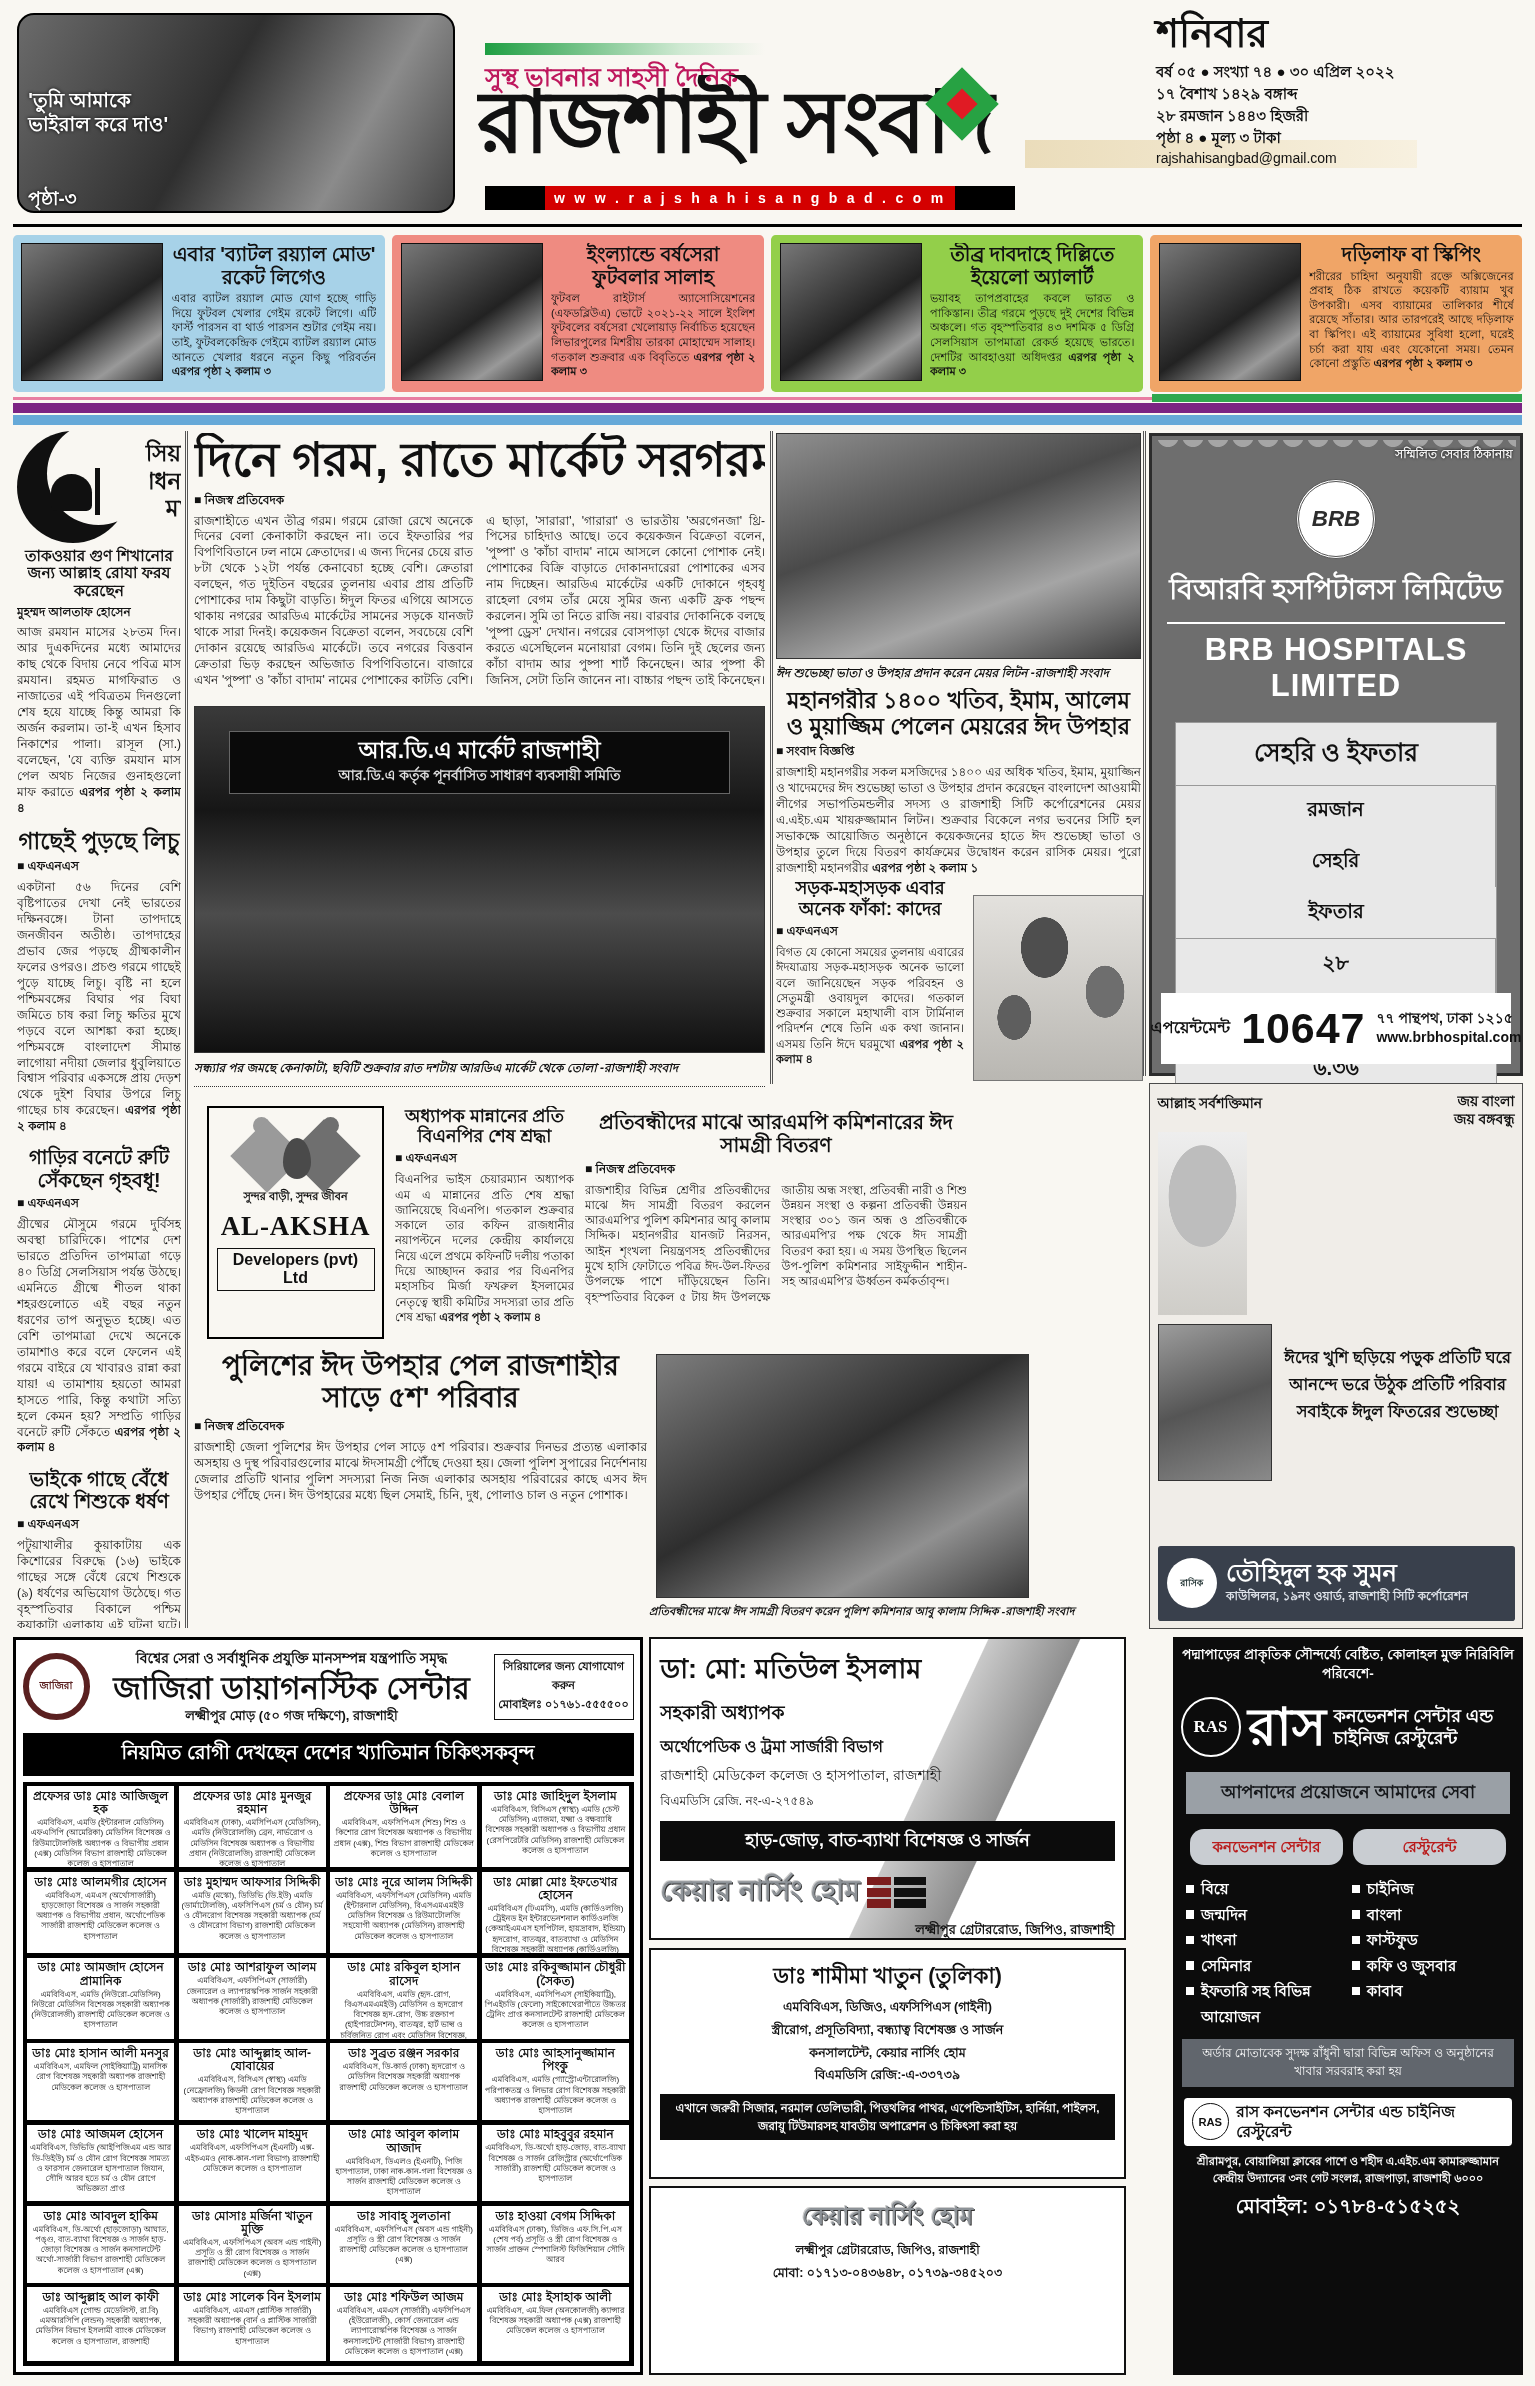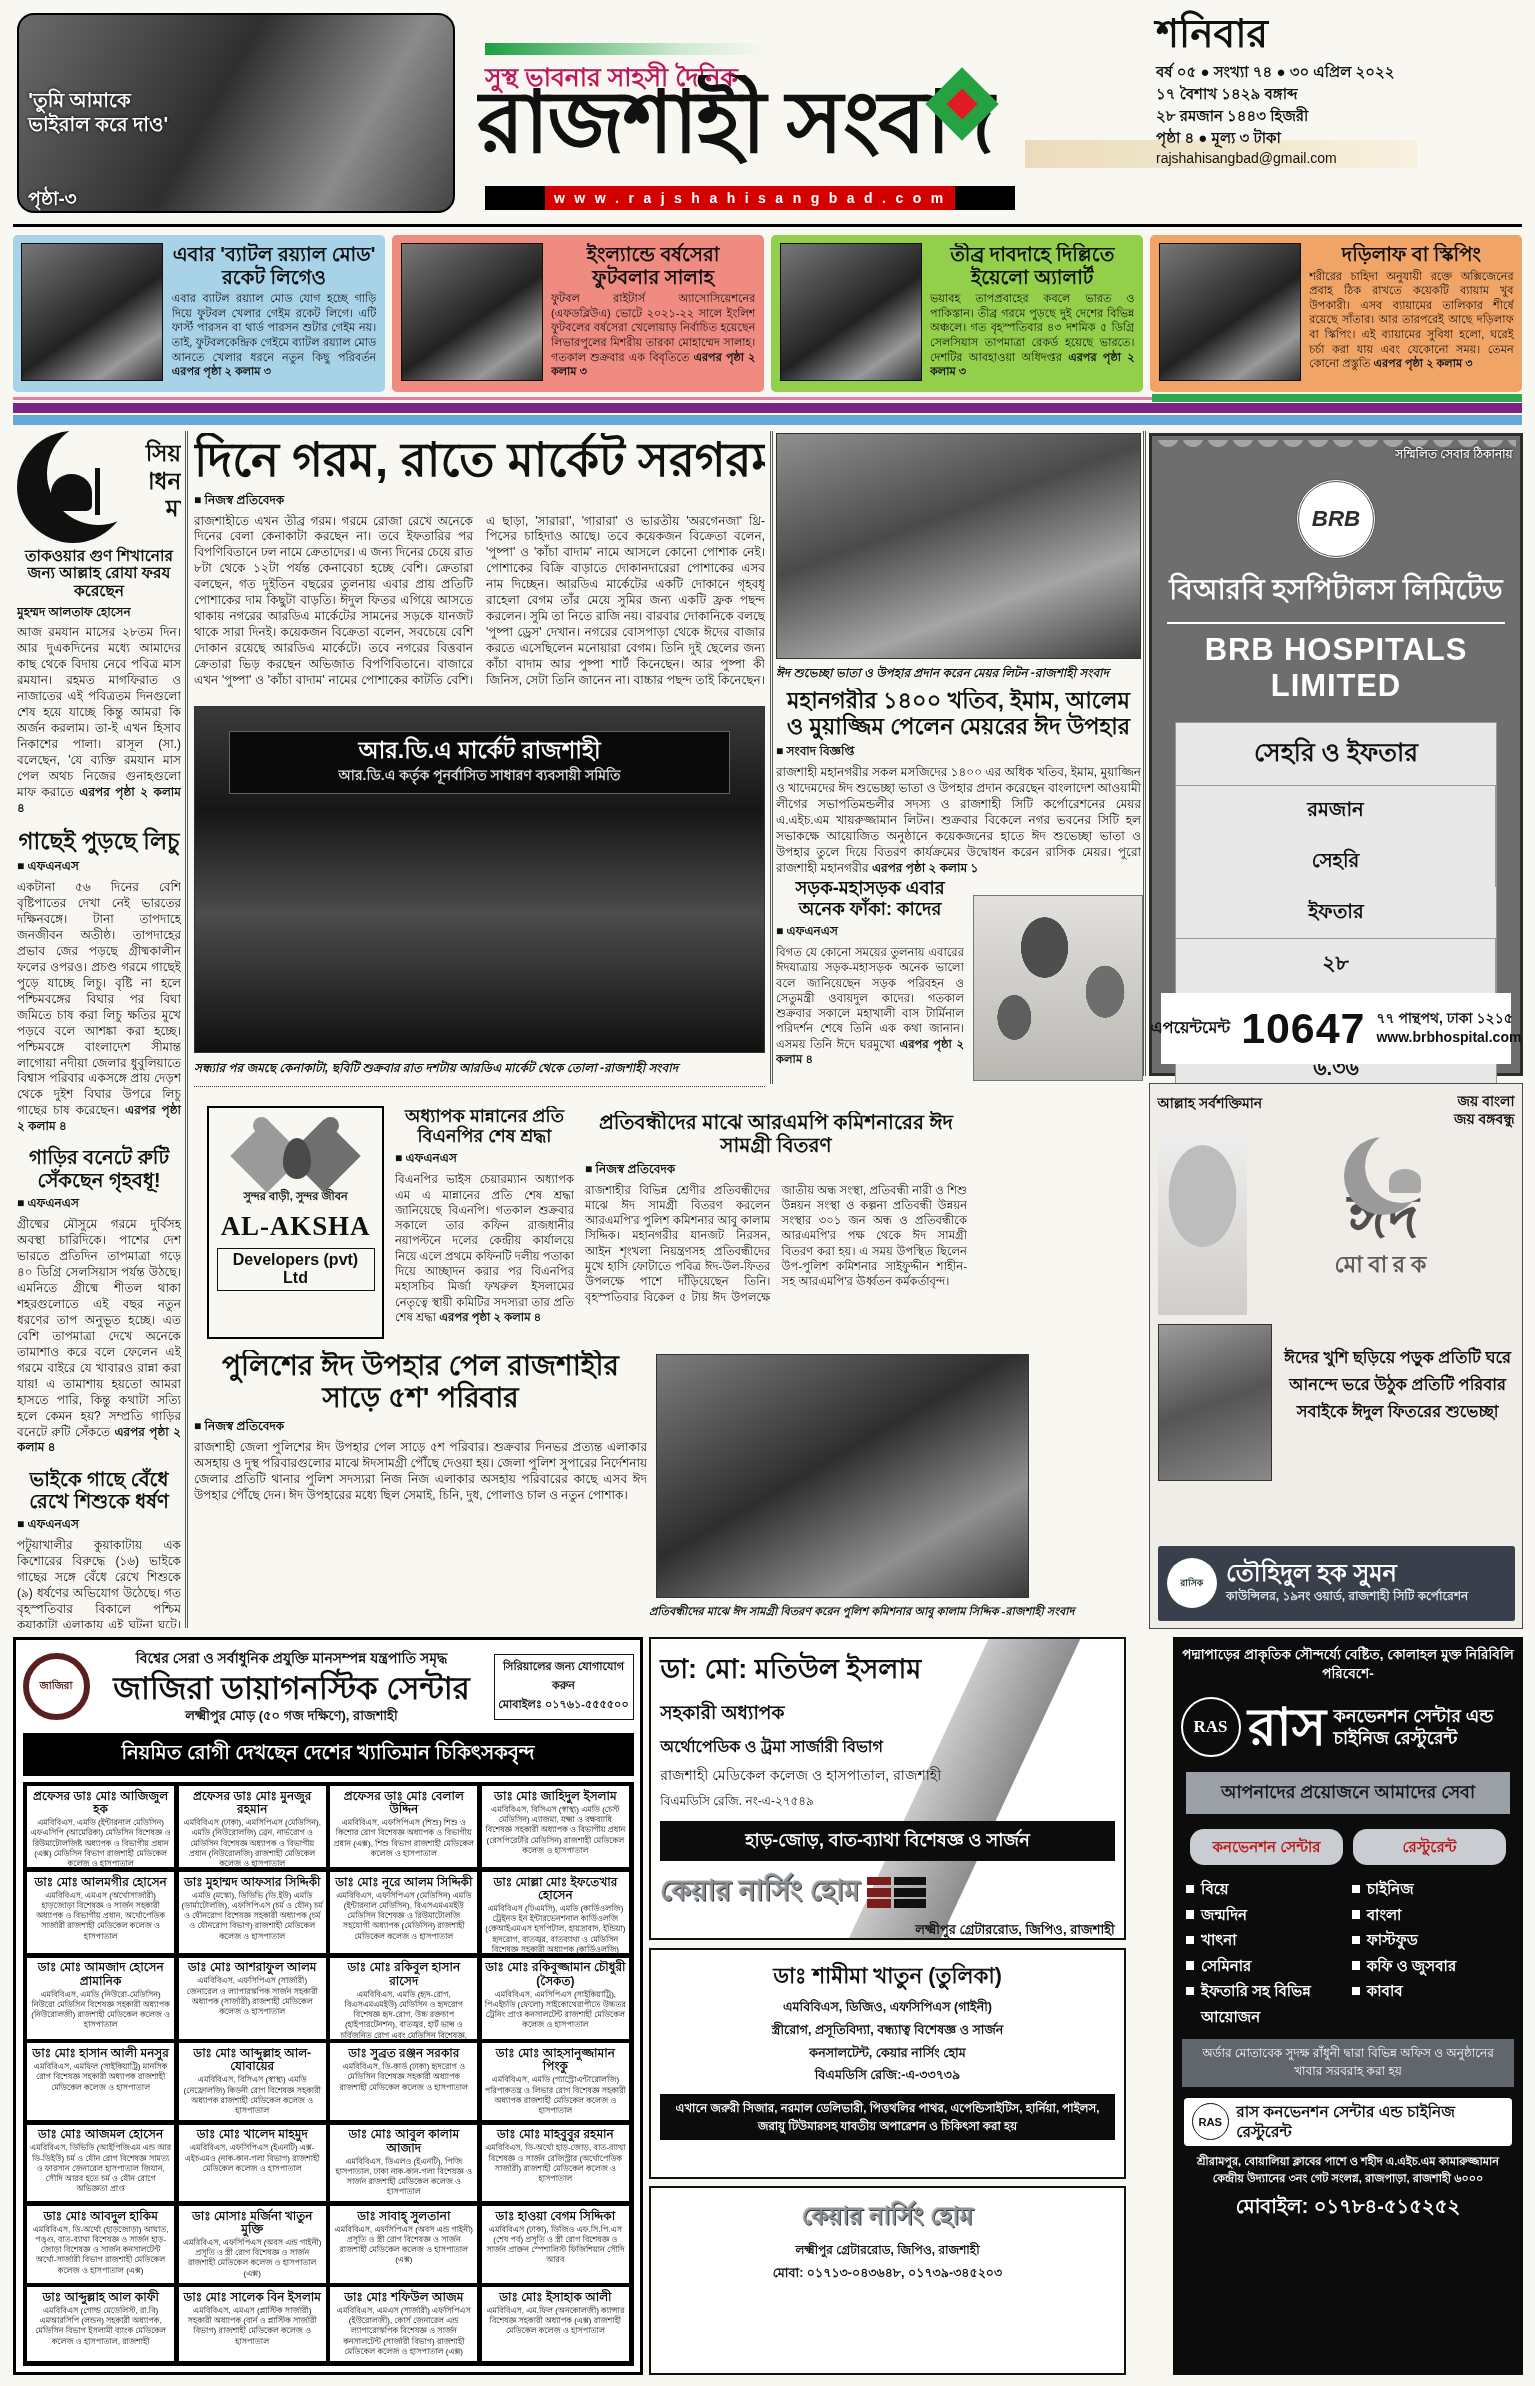--- a/index.html
+++ b/index.html
@@ -404,29 +404,20 @@
 
   <div class="abs" id="eid">
     <div class="row1">
       <span>আল্লাহ সর্বশক্তিমান</span>
       <span class="slogans">
         <span>জয় বাংলা</span><br><span>জয় বঙ্গবন্ধু</span>
       </span>
     </div>
     <div class="row2">
       <div class="ph" id="hasina-ph" style="border:none;"></div>
-      <div class="callig">
-        <div class="cresg">
-            <div class="c1"></div>
-            <div class="c2"></div>
-          </div>
-        <div class="domeg"></div>
-        <div class="bigeid">ঈদ</div>
-        <div class="mob">মোবারক</div>
-      </div>
     </div>
     <div class="row3">
       <div class="ph" id="councilor-ph"></div>
       <div class="msgs">
         <div>ঈদের খুশি ছড়িয়ে পড়ুক প্রতিটি ঘরে</div>
         <div>আনন্দে ভরে উঠুক প্রতিটি পরিবার</div>
         <div>সবাইকে ঈদুল ফিতরের শুভেচ্ছা</div>
       </div>
     </div>
     <div class="banner">

